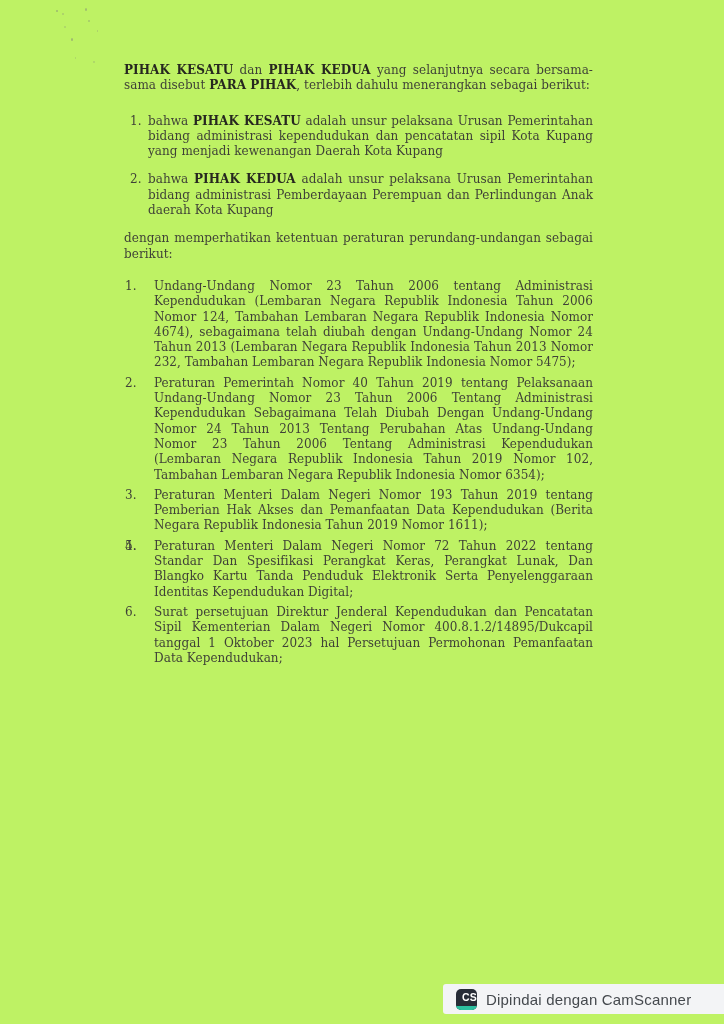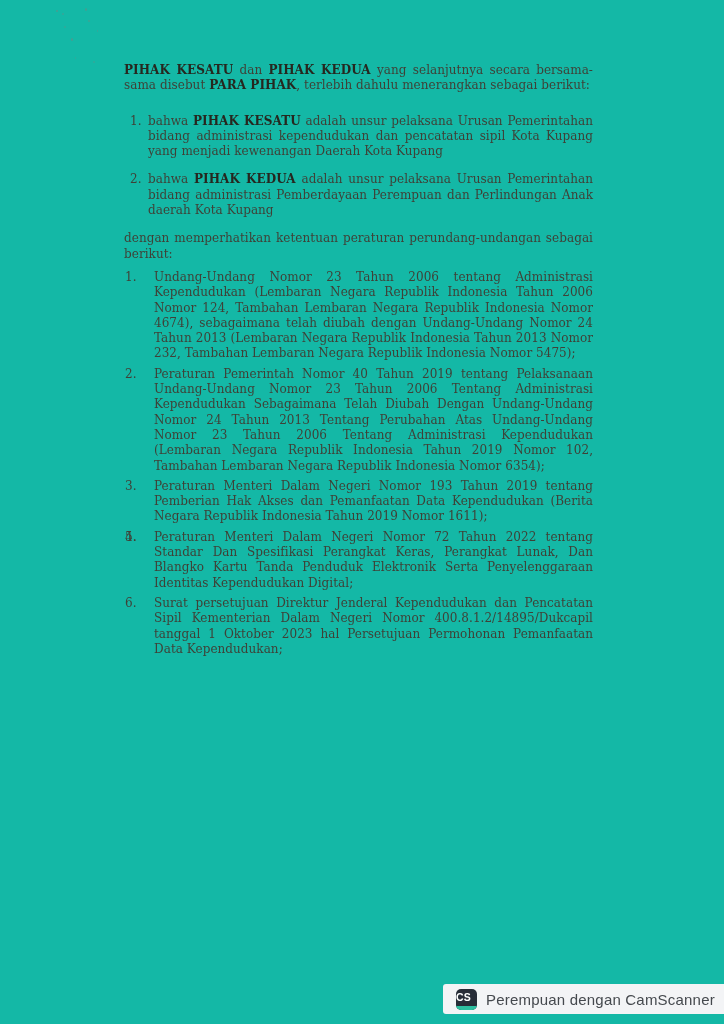--- a/index.html
+++ b/index.html
@@ -1,55 +1,55 @@
 <!DOCTYPE html>
 <html><head>
 <meta charset="utf-8">
 <style>
   html,body{margin:0;padding:0;background:#ffffff;}
   .page{
     position:relative;
     width:724px;height:1024px;
-    background:#14b8a6;
+    background:#bef264;
     overflow:hidden;
     font-family:"DejaVu Serif", serif;
   }
   
   .speck{position:absolute;background:#7d817b;border-radius:50%;}
 
   .doc{
     position:absolute;left:124px;top:63px;width:469px;
     color:#3f4137;
     font-size:12px;line-height:15.3px;
     text-align:justify;
     letter-spacing:.05px;
   }
   .b{font-weight:bold;color:#26271f;}
   .para{margin:0;}
   .intro{margin-bottom:20px;}
   ol{list-style:none;margin:0;padding:0;}
   .recitals{margin-bottom:13px;}
   .recitals li{position:relative;padding-left:24px;margin-bottom:13px;}
   .recitals .num{position:absolute;left:6px;top:0;}
-  .legal-intro{margin-bottom:8px;}
+  .legal-intro{margin-bottom:17px;}
   .regs li{position:relative;padding-left:30px;margin-bottom:5px;}
   .regs .num{position:absolute;left:1px;top:0;}
 
   
   .scan-badge{
     position:absolute;left:443px;top:984px;width:281px;height:30px;
     background:#f3f4f6;border-radius:3px 0 0 3px;
     display:flex;align-items:center;
     font-family:"Liberation Sans", sans-serif;
   }
   .cs-icon{
     width:21px;height:21px;flex:0 0 21px;
     background:#272c37;border-radius:5px;
     margin-left:13px;position:relative;overflow:hidden;
-    display:flex;align-items:center;justify-content:flex-start;
+    display:flex;align-items:center;justify-content:flex-end;
   }
   .cs-icon::after{
     content:"";position:absolute;left:0;right:0;bottom:0;height:4px;
     background:#2dbfa0;
   }
   .cs-icon-text{
     color:#ffffff;font-size:10.5px;font-weight:bold;line-height:1;
     margin-top:-3px;letter-spacing:.2px;
   }
   .cs-label{
@@ -116,16 +116,16 @@
         <span class="txt">Surat persetujuan Direktur Jenderal Kependudukan dan Pencatatan Sipil Kementerian Dalam Negeri Nomor 400.8.1.2/14895/Dukcapil tanggal 1 Oktober 2023 hal Persetujuan Permohonan Pemanfaatan Data Kependudukan;</span>
       </li>
     </ol>
 
   </div>
 
   <div class="scan-badge">
     <span class="cs-icon">
       <span class="cs-icon-text">CS</span>
     </span>
-    <span class="cs-label">Perempuan dengan CamScanner</span>
+    <span class="cs-label">Dipindai dengan CamScanner</span>
   </div>
 
 </div>
 
 </body></html>

